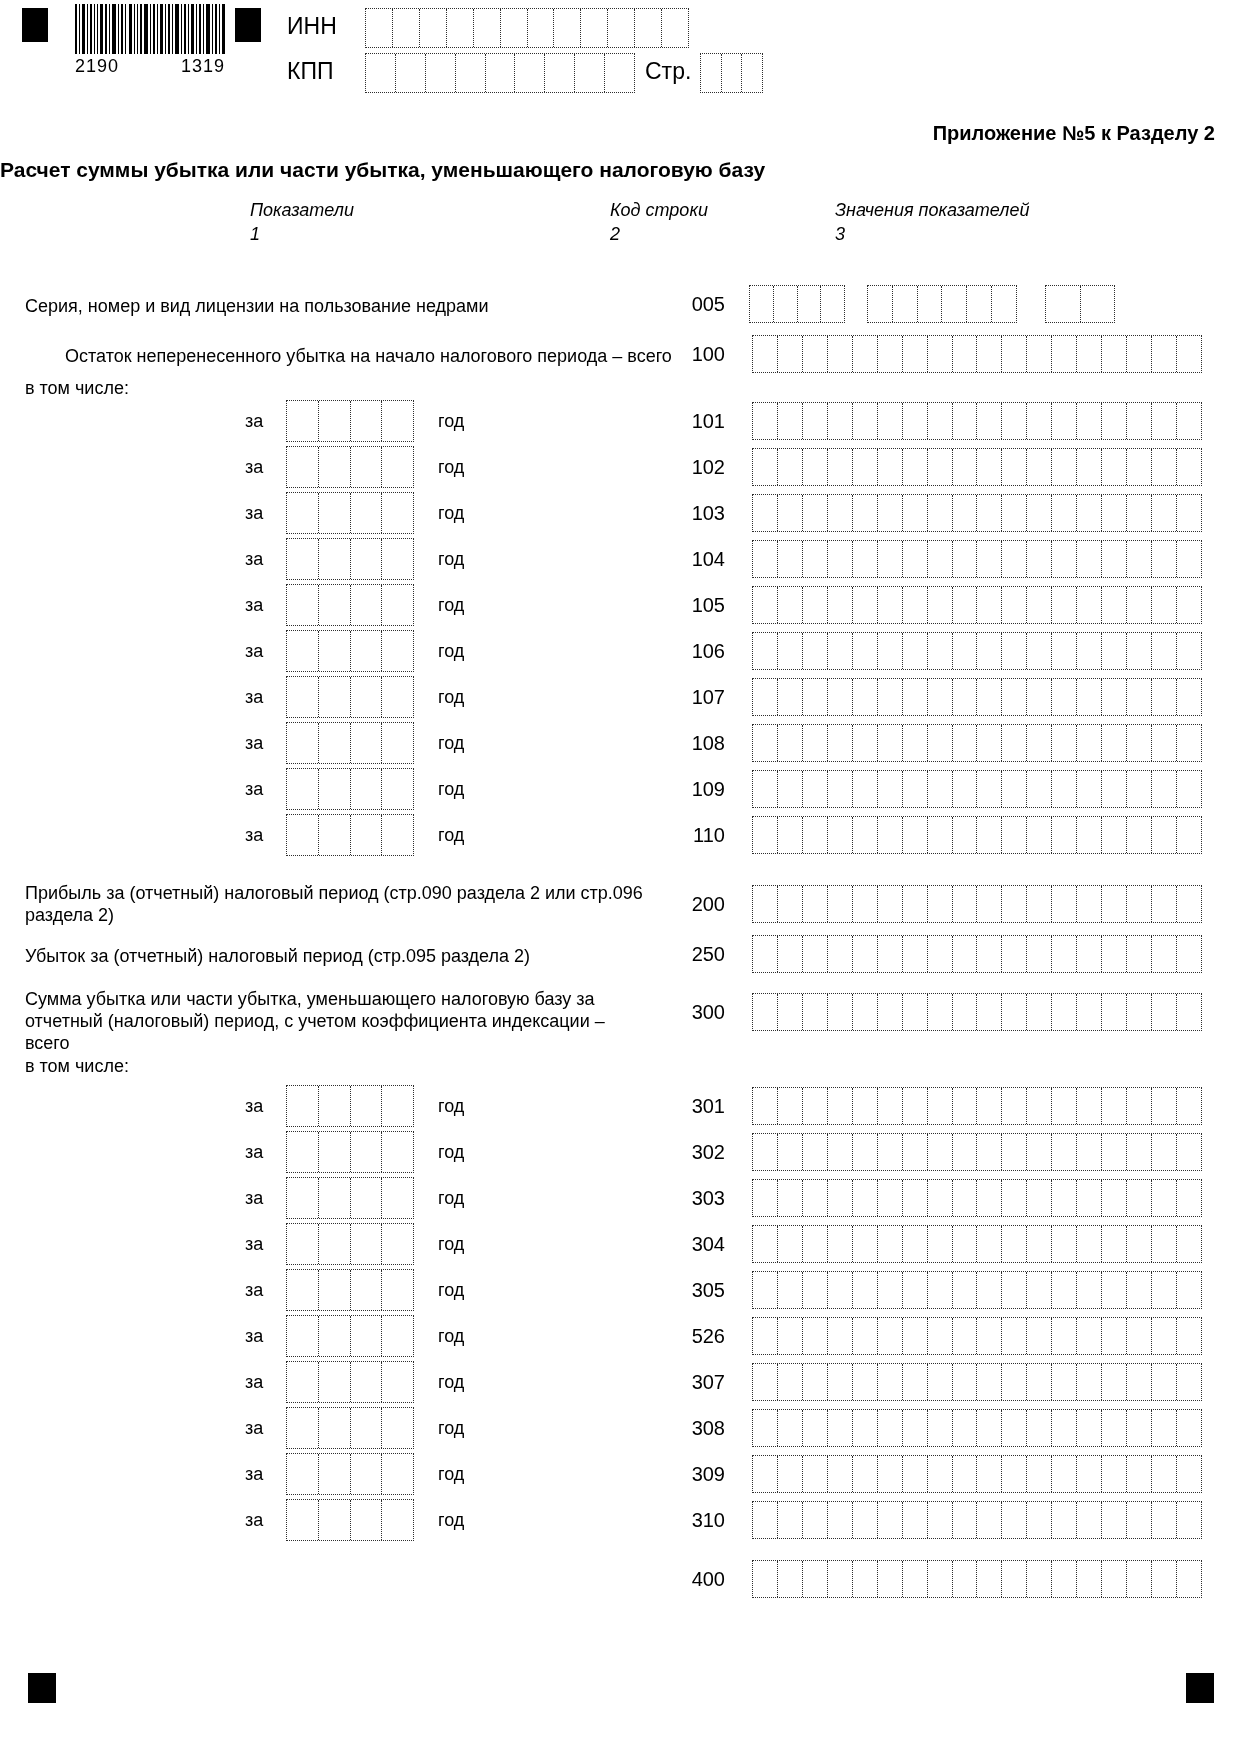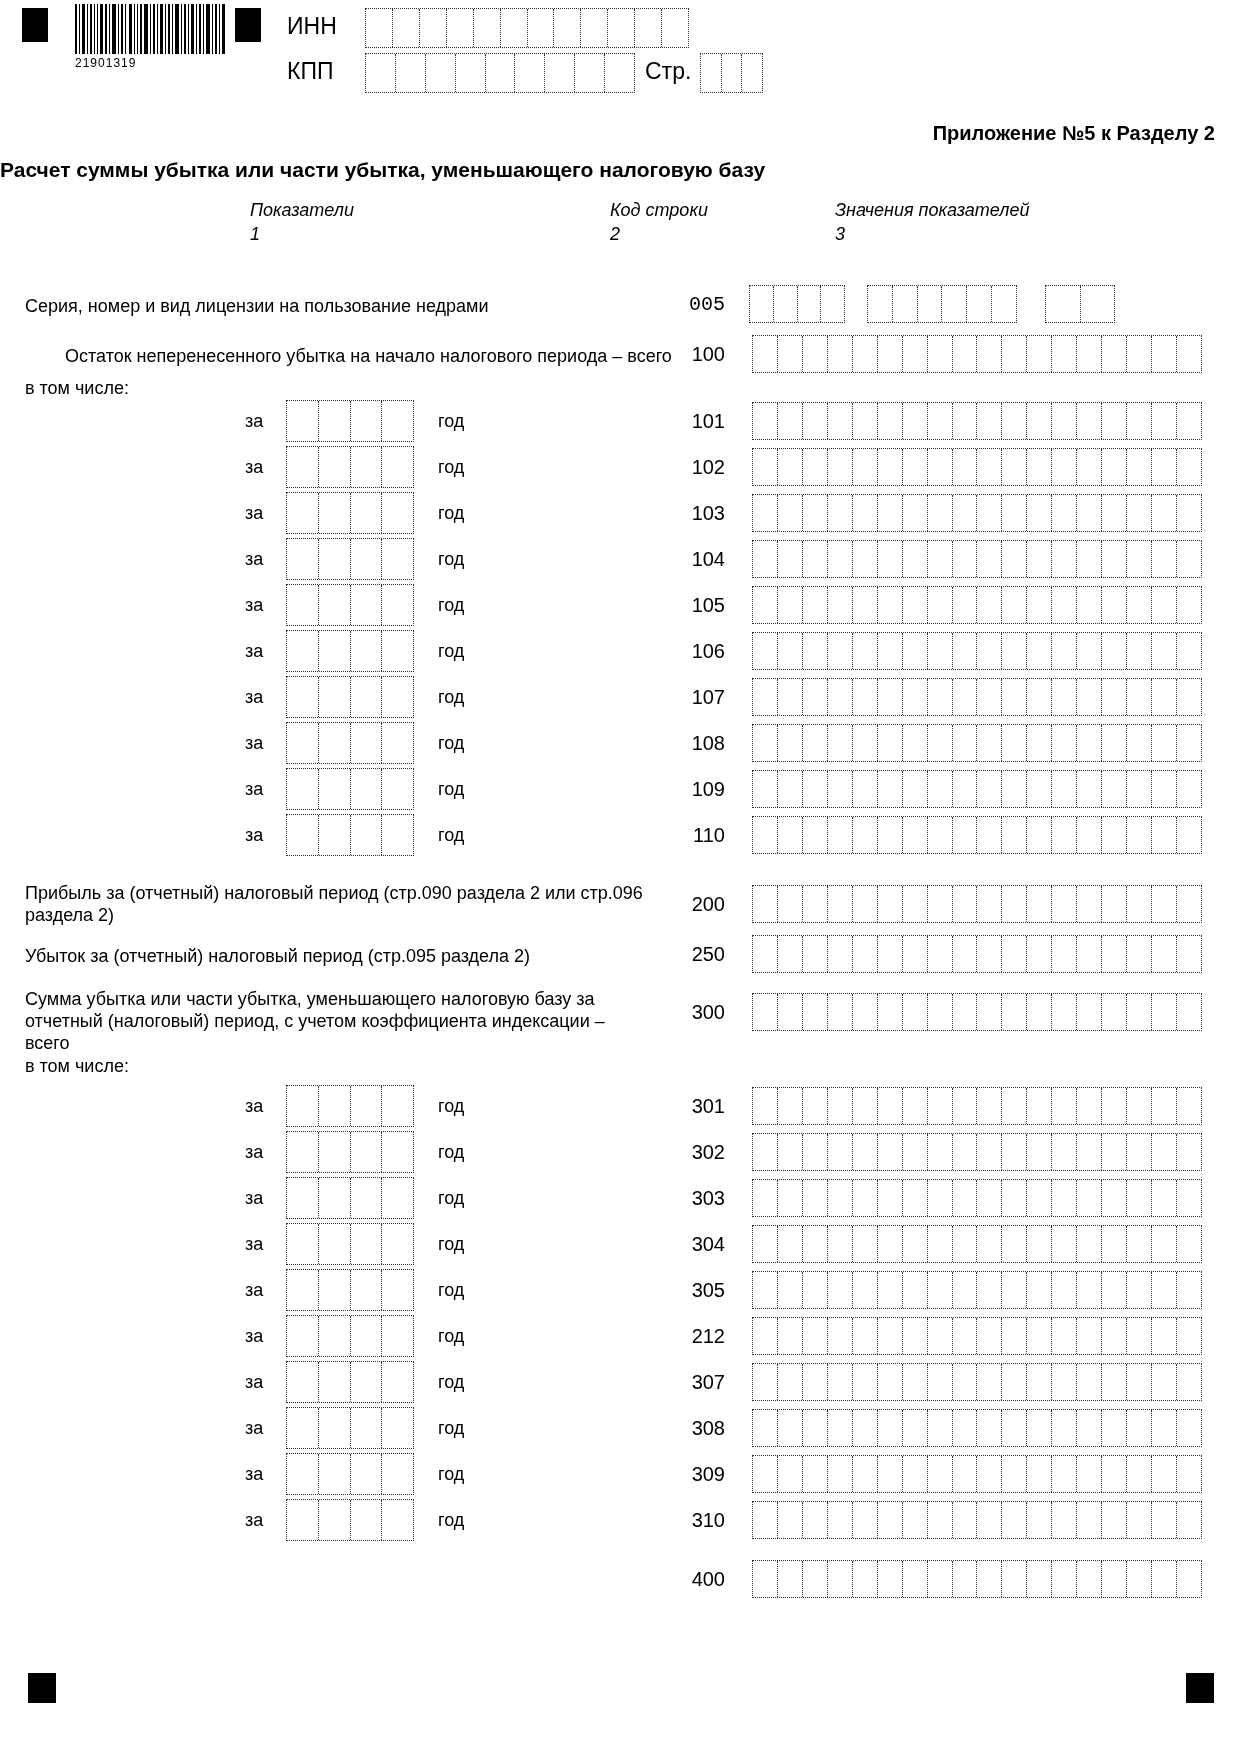--- a/index.html
+++ b/index.html
@@ -12,21 +12,21 @@
   
   .dotted-box{
     position:absolute; display:flex; box-sizing:border-box;
     border:1.6px dotted #2e2e2e;
   }
   .dotted-box .cell{flex:1 1 0; box-sizing:border-box;}
   .dotted-box .cell + .cell{border-left:1.6px dotted #2e2e2e;}
   
   .id-label{position:absolute; font-size:23px;}
   .barcode-numbers{position:absolute; left:75px; top:56px; width:150px;
-    display:flex; justify-content:flex-start; font-size:12px; letter-spacing:1px;}
+    display:flex; justify-content:space-between; font-size:18px; letter-spacing:1px;}
   
   .appendix{position:absolute; right:22px; top:122px; font-size:20px; font-weight:bold;}
   .form-title{position:absolute; left:0; top:158px; width:1237px; text-align:left;
     font-size:21px; font-weight:bold;}
   .col-head{position:absolute; font-size:18px; font-style:italic; text-align:left;}
   
   .row-label{position:absolute; left:25px; width:640px; font-size:18px; line-height:22px;}
   .row-code{position:absolute; left:645px; width:80px; text-align:right; font-size:20px;}
   .incl{position:absolute; left:25px; font-size:18px;}
   .year-rows{position:absolute; left:0; width:1237px;}
@@ -133,21 +133,21 @@
   <div class="form-title">Расчет суммы убытка или части убытка, уменьшающего налоговую базу</div>
 
   <div class="col-head" style="left:250px; top:200px; width:200px;">Показатели</div>
   <div class="col-head" style="left:250px; top:224px; width:200px;">1</div>
   <div class="col-head" style="left:610px; top:200px; width:150px;font-style:italic;">Код строки</div>
   <div class="col-head" style="left:610px; top:224px; width:150px;">2</div>
   <div class="col-head" style="left:835px; top:200px; width:250px;">Значения показателей</div>
   <div class="col-head" style="left:835px; top:224px; width:250px;">3</div>
 
   <div class="row-label" style="top:295px;">Серия, номер и вид лицензии на пользование недрами</div>
-  <div class="row-code" style="top:293px;font-family:Liberation Mono, monospace;">005</div>
+  <div class="row-code" style="top:293px;">005</div>
   <div class="dotted-box license-box" style="left:749px; width:96px;">
       <div class="cell"></div>
       <div class="cell"></div>
       <div class="cell"></div>
       <div class="cell"></div>
     </div>
   <div class="dotted-box license-box" style="left:867px; width:150px;">
       <div class="cell"></div>
       <div class="cell"></div>
       <div class="cell"></div>
@@ -741,21 +741,21 @@
 
   <div class="year-row">
     <span class="za">за</span>
     <div class="dotted-box year-box">
           <div class="cell"></div>
           <div class="cell"></div>
           <div class="cell"></div>
           <div class="cell"></div>
         </div>
     <span class="god">год</span>
-    <div class="row-code">212</div>
+    <div class="row-code">526</div>
     <div class="dotted-box value-box">
           <div class="cell"></div>
           <div class="cell"></div>
           <div class="cell"></div>
           <div class="cell"></div>
           <div class="cell"></div>
           <div class="cell"></div>
           <div class="cell"></div>
           <div class="cell"></div>
           <div class="cell"></div>

